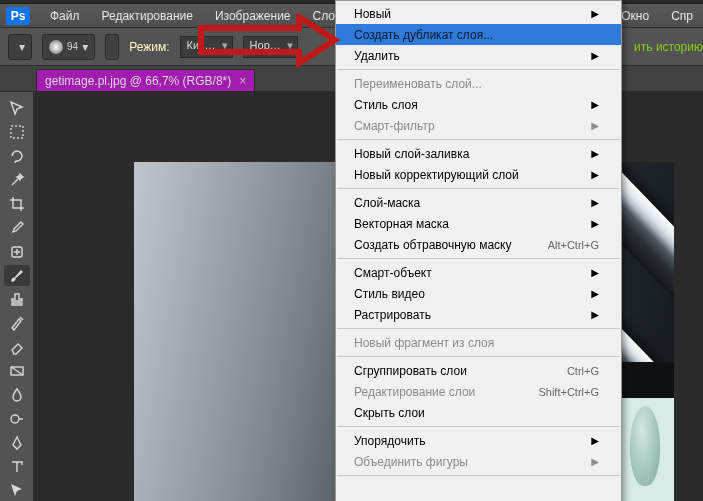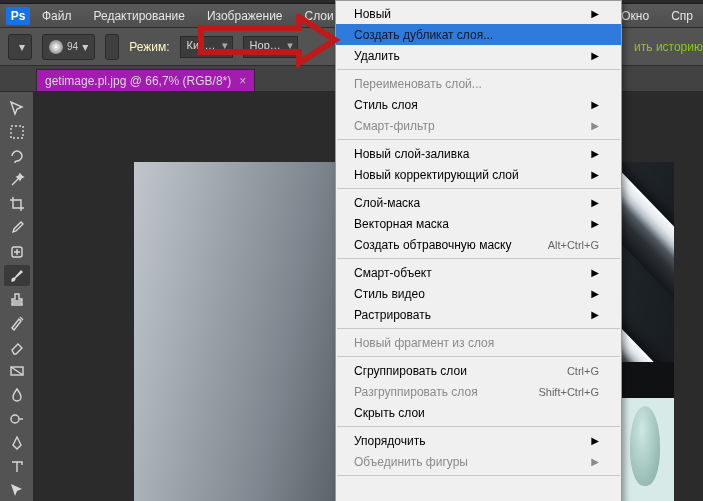--- a/index.html
+++ b/index.html
@@ -1,20 +1,20 @@
 <!DOCTYPE html>
 <html><head>
 <meta charset="utf-8">
 <style>
 *{margin:0;padding:0;box-sizing:border-box;font-family:"Segoe UI",Tahoma,sans-serif;font-size:12px;-webkit-user-select:none;user-select:none}
 html,body{width:703px;height:501px;overflow:hidden;background:#535353}
 .app{position:relative;width:703px;height:501px;background:#535353;color:#e6e6e6}
 .topstrip{height:4px;background:#2a2a2a;border-bottom:1px solid #1a1a1a}
 .menubar{display:flex;align-items:center;height:24px;background:linear-gradient(#5a5a5a,#4e4e4e);border-bottom:1px solid #2d2d2d;padding-left:6px;gap:2px}
-.ps-logo{width:24px;height:18px;background:#1473e6;color:#fff;font-weight:700;font-size:12px;display:flex;align-items:center;justify-content:center;border-radius:2px;}
+.ps-logo{width:24px;height:18px;background:#1473e6;color:#fff;font-weight:700;font-size:12px;display:flex;align-items:center;justify-content:center;border-radius:2px;margin-right:8px}
 .menu-item{padding:3px 10px;color:#e6e6e6;cursor:default}
 .optbar{display:flex;align-items:center;height:38px;background:#535353;border-bottom:1px solid #2d2d2d;padding-left:8px;gap:10px}
 .ob-chip{display:flex;align-items:center;height:26px;background:#3f3f3f;border:1px solid #2a2a2a;border-radius:3px;padding:0 6px;color:#cfcfcf;gap:4px}
 .ob-num{font-size:10px;color:#cfcfcf}
 .ob-label{color:#fef9c3}
 .ob-sel{height:22px;background:#3c3c3c;border:1px solid #2a2a2a;color:#d8d8d8;padding:2px 16px 2px 6px;position:relative;font-size:11px}
 .ob-sel::after{content:"▾";position:absolute;right:4px;top:2px;color:#aaa}
 .ob-end{color:#84cc16;padding-left:4px}
 .tabbar{display:flex;align-items:flex-end;height:26px;background:#424242;border-bottom:1px solid #2a2a2a;padding-left:36px}
 .tab{display:flex;align-items:center;height:22px;background:#a21caf;color:#d8d8d8;border:1px solid #2a2a2a;border-bottom:none;padding:0 8px;gap:8px;font-size:11px}
@@ -257,21 +257,21 @@
       <div class="sep"></div>
       <div class="mi dis">
         <span>Новый фрагмент из слоя</span>
       </div>
       <div class="sep"></div>
       <div class="mi">
         <span>Сгруппировать слои</span>
         <span class="sc">Ctrl+G</span>
       </div>
       <div class="mi dis">
-        <span>Разгруппировать слоя</span>
+        <span>Редактирование слои</span>
         <span class="sc">Shift+Ctrl+G</span>
       </div>
       <div class="mi">
         <span>Скрыть слои</span>
       </div>
       <div class="sep"></div>
       <div class="mi">
         <span>Упорядочить</span>
         <span class="arr">▶</span>
       </div>

